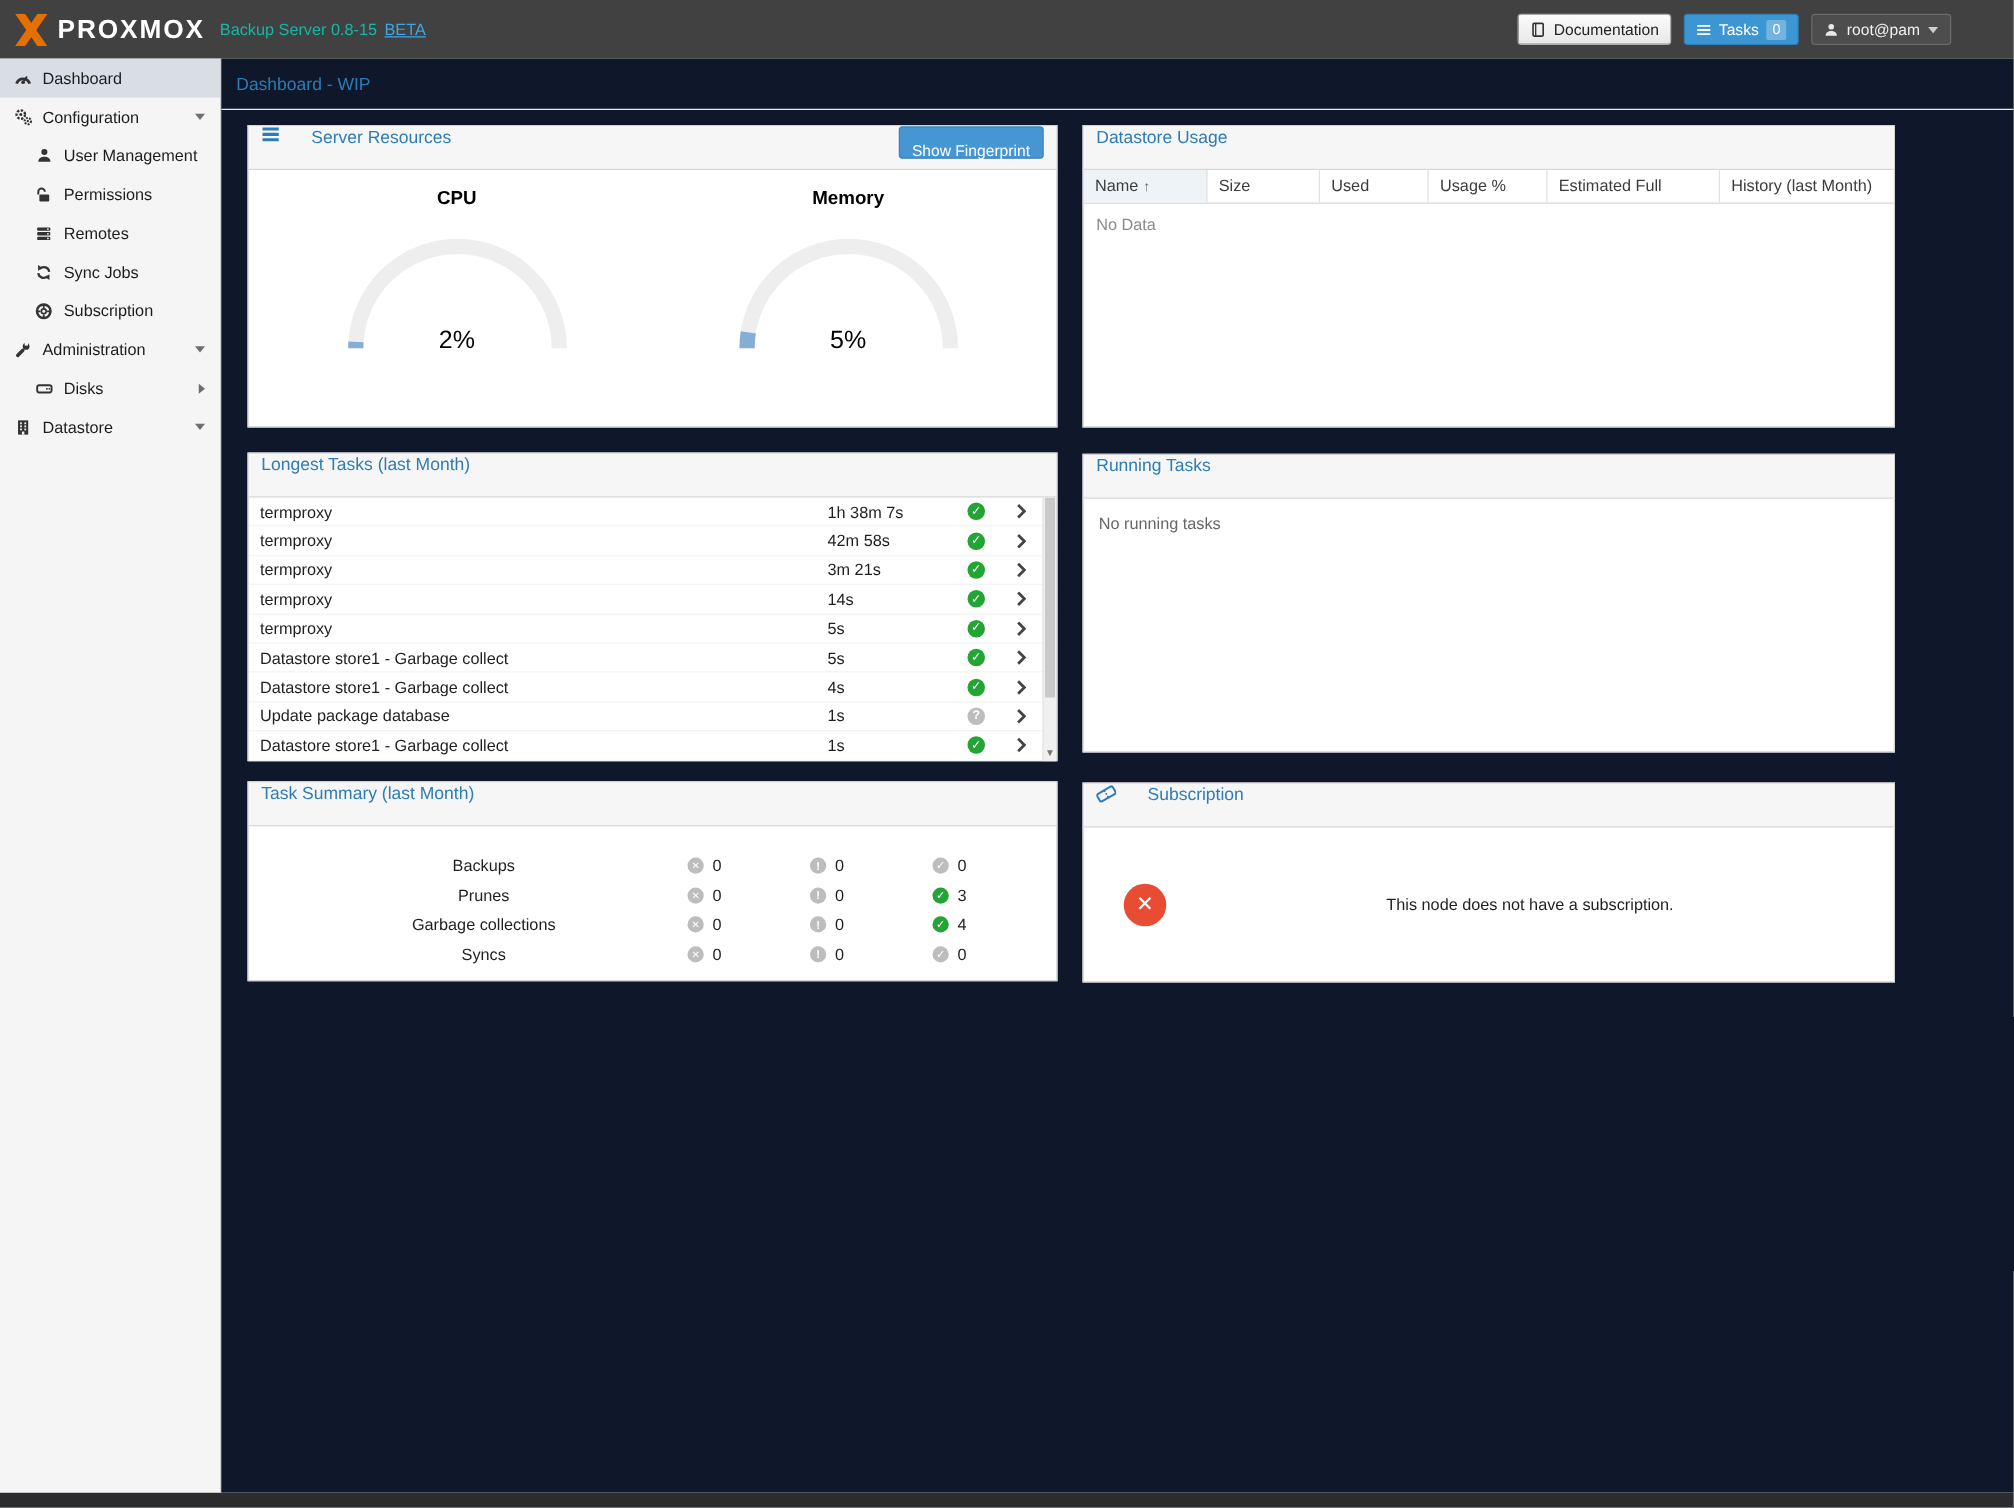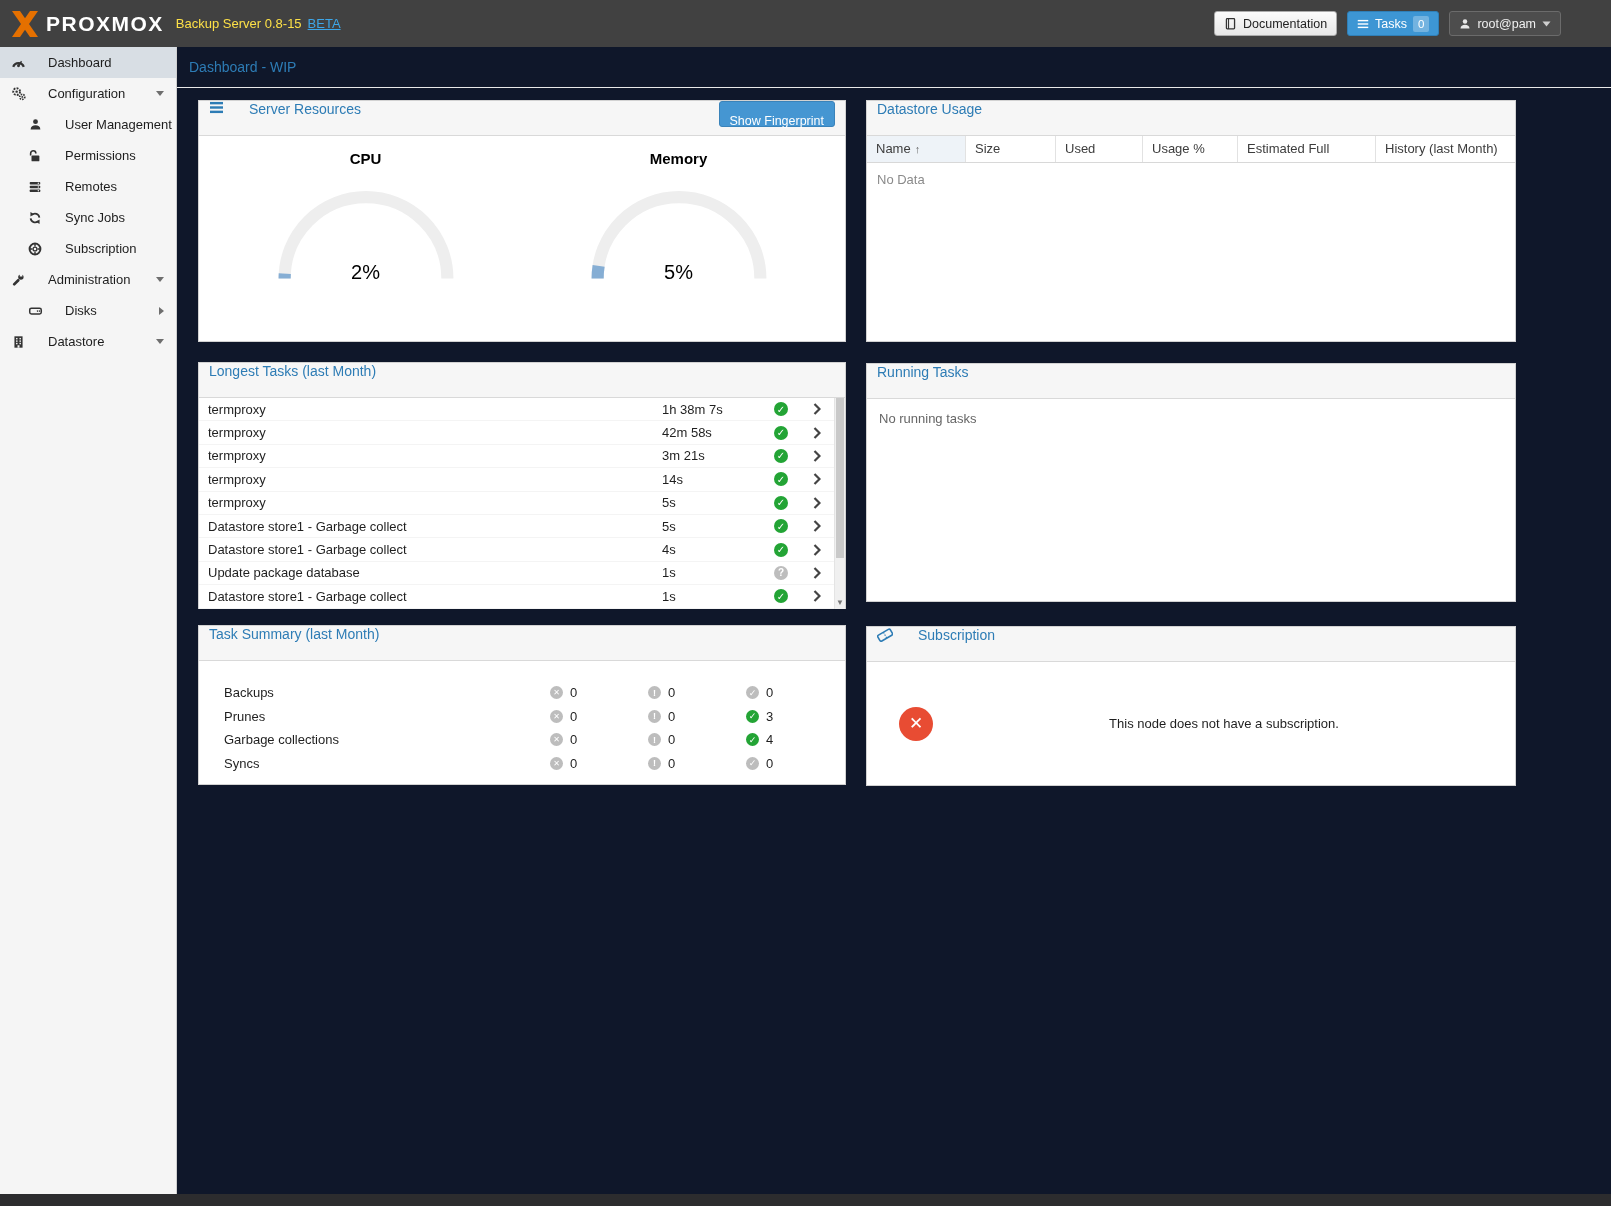--- a/index.html
+++ b/index.html
@@ -3,36 +3,36 @@
 <meta charset="utf-8">
 <style>
   * { margin:0; padding:0; box-sizing:border-box; }
   html,body { width:1611px; height:1206px; overflow:hidden; }
   body { font-family:"Liberation Sans","DejaVu Sans",sans-serif; font-size:13px; color:#1f1f1f; background:#fff; }
 
   
   .topbar { height:47px; background:#414141; display:flex; align-items:center; padding:0 50px 0 10px;text-align:right; }
   .brand { display:flex; align-items:center; gap:6px; }
   .brand-name { color:#fff; font-weight:bold; font-size:21px; letter-spacing:1.5px; }
-  .product { color:#fde047; margin-left:12px; font-size:13px; }
+  .product { color:#14b8a6; margin-left:12px; font-size:13px; }
   .beta-link { color:#3da6e8; text-decoration:underline; margin-left:6px; cursor:pointer; font-size:13px; }
   .topbar-right { margin-left:auto; display:flex; align-items:center; gap:10px; }
   .tbtn { height:25px; display:flex; align-items:center; gap:6px; padding:0 9px; border-radius:3px; font-size:12.5px; cursor:pointer; }
   .btn-light { background:linear-gradient(#fbfbfb,#e7e7e7); border:1px solid #ababab; color:#222; }
   .btn-blue  { background:#3d96d4; border:1px solid #2f7fb7; color:#fff; }
   .btn-dark  { background:#4d4d4d; border:1px solid #6b6b6b; color:#f0f0f0; }
   .badge { background:rgba(255,255,255,.28); border-radius:2px; padding:0 5px; font-size:11.5px; line-height:16px; }
 
   
   .layout { display:flex; height:1147px; }
   .sidebar { width:177px; background:#f5f5f5; border-right:1px solid #cfcfcf; padding-top:0; flex:none; }
   .main { flex:1; background:#0f172a; overflow:hidden; }
 
   
-  .side-item { height:31px; display:flex; align-items:center; gap:22px; padding-left:10px; position:relative; cursor:pointer; }
+  .side-item { height:31px; display:flex; align-items:center; gap:8px; padding-left:10px; position:relative; cursor:pointer; }
   .side-item.lvl1 { padding-left:27px; }
   .side-item.selected { background:#d8dee4; }
   .sicon { width:16px; height:16px; display:inline-flex; align-items:center; justify-content:center; color:#333; flex:none; }
   .slabel { font-size:13px; color:#1d1d1d; white-space:nowrap; }
   .caret { position:absolute; right:12px; }
   .caret-down { width:0; height:0; border-left:4.5px solid transparent; border-right:4.5px solid transparent; border-top:5.5px solid #6e6e6e; }
   .caret-right { width:0; height:0; border-top:4.5px solid transparent; border-bottom:4.5px solid transparent; border-left:5.5px solid #6e6e6e; }
 
   
   .page-header { height:41px; line-height:41px; padding-left:12px; color:#2d7cb5; font-size:14px; border-bottom:1px solid #e8e8e8; }
@@ -77,21 +77,21 @@
   .t-status i[data-status="unknown"] { background:#bdbdbd; }
   .t-status i[data-status="ok"]::after { content:"✓"; }
   .t-status i[data-status="unknown"]::after { content:"?"; }
   .t-action { width:34px; flex:none; display:flex; justify-content:center; }
   .vscroll { position:absolute; top:0; right:0; bottom:0; width:11px; background:#f0f0f0; border-left:1px solid #e4e4e4; }
   .vthumb { position:absolute; top:0; left:1px; right:1px; height:76%; background:#c9c9c9; }
   .vdown { position:absolute; bottom:0; left:0; width:100%; height:13px; background:#f0f0f0; color:#777; font-size:8px; text-align:center; line-height:13px; }
 
   
   .ts-body { height:123px; padding:20px 0 0 25px; }
-  .ts-row { display:flex; align-items:center; height:23.5px; }
+  .ts-row { display:flex; align-items:center; height:23.5px;text-align:center; }
   .ts-label { width:326px; flex:none; }
   .ts-group { width:98px; flex:none; display:flex; align-items:center; gap:7px; }
   .s-ico { width:13px; height:13px; border-radius:50%; background:#bdbdbd; color:#fff; font-style:normal; font-weight:bold; font-size:9px; display:inline-flex; align-items:center; justify-content:center; }
   .s-err::after { content:"✕"; font-size:8px; }
   .s-warn::after { content:"!"; }
   .s-ok::after { content:"✓"; }
   .s-ok[data-state="green"] { background:#23a435; }
 
   
   .sub-body { height:123px; display:flex; align-items:center; padding-left:32px; }

